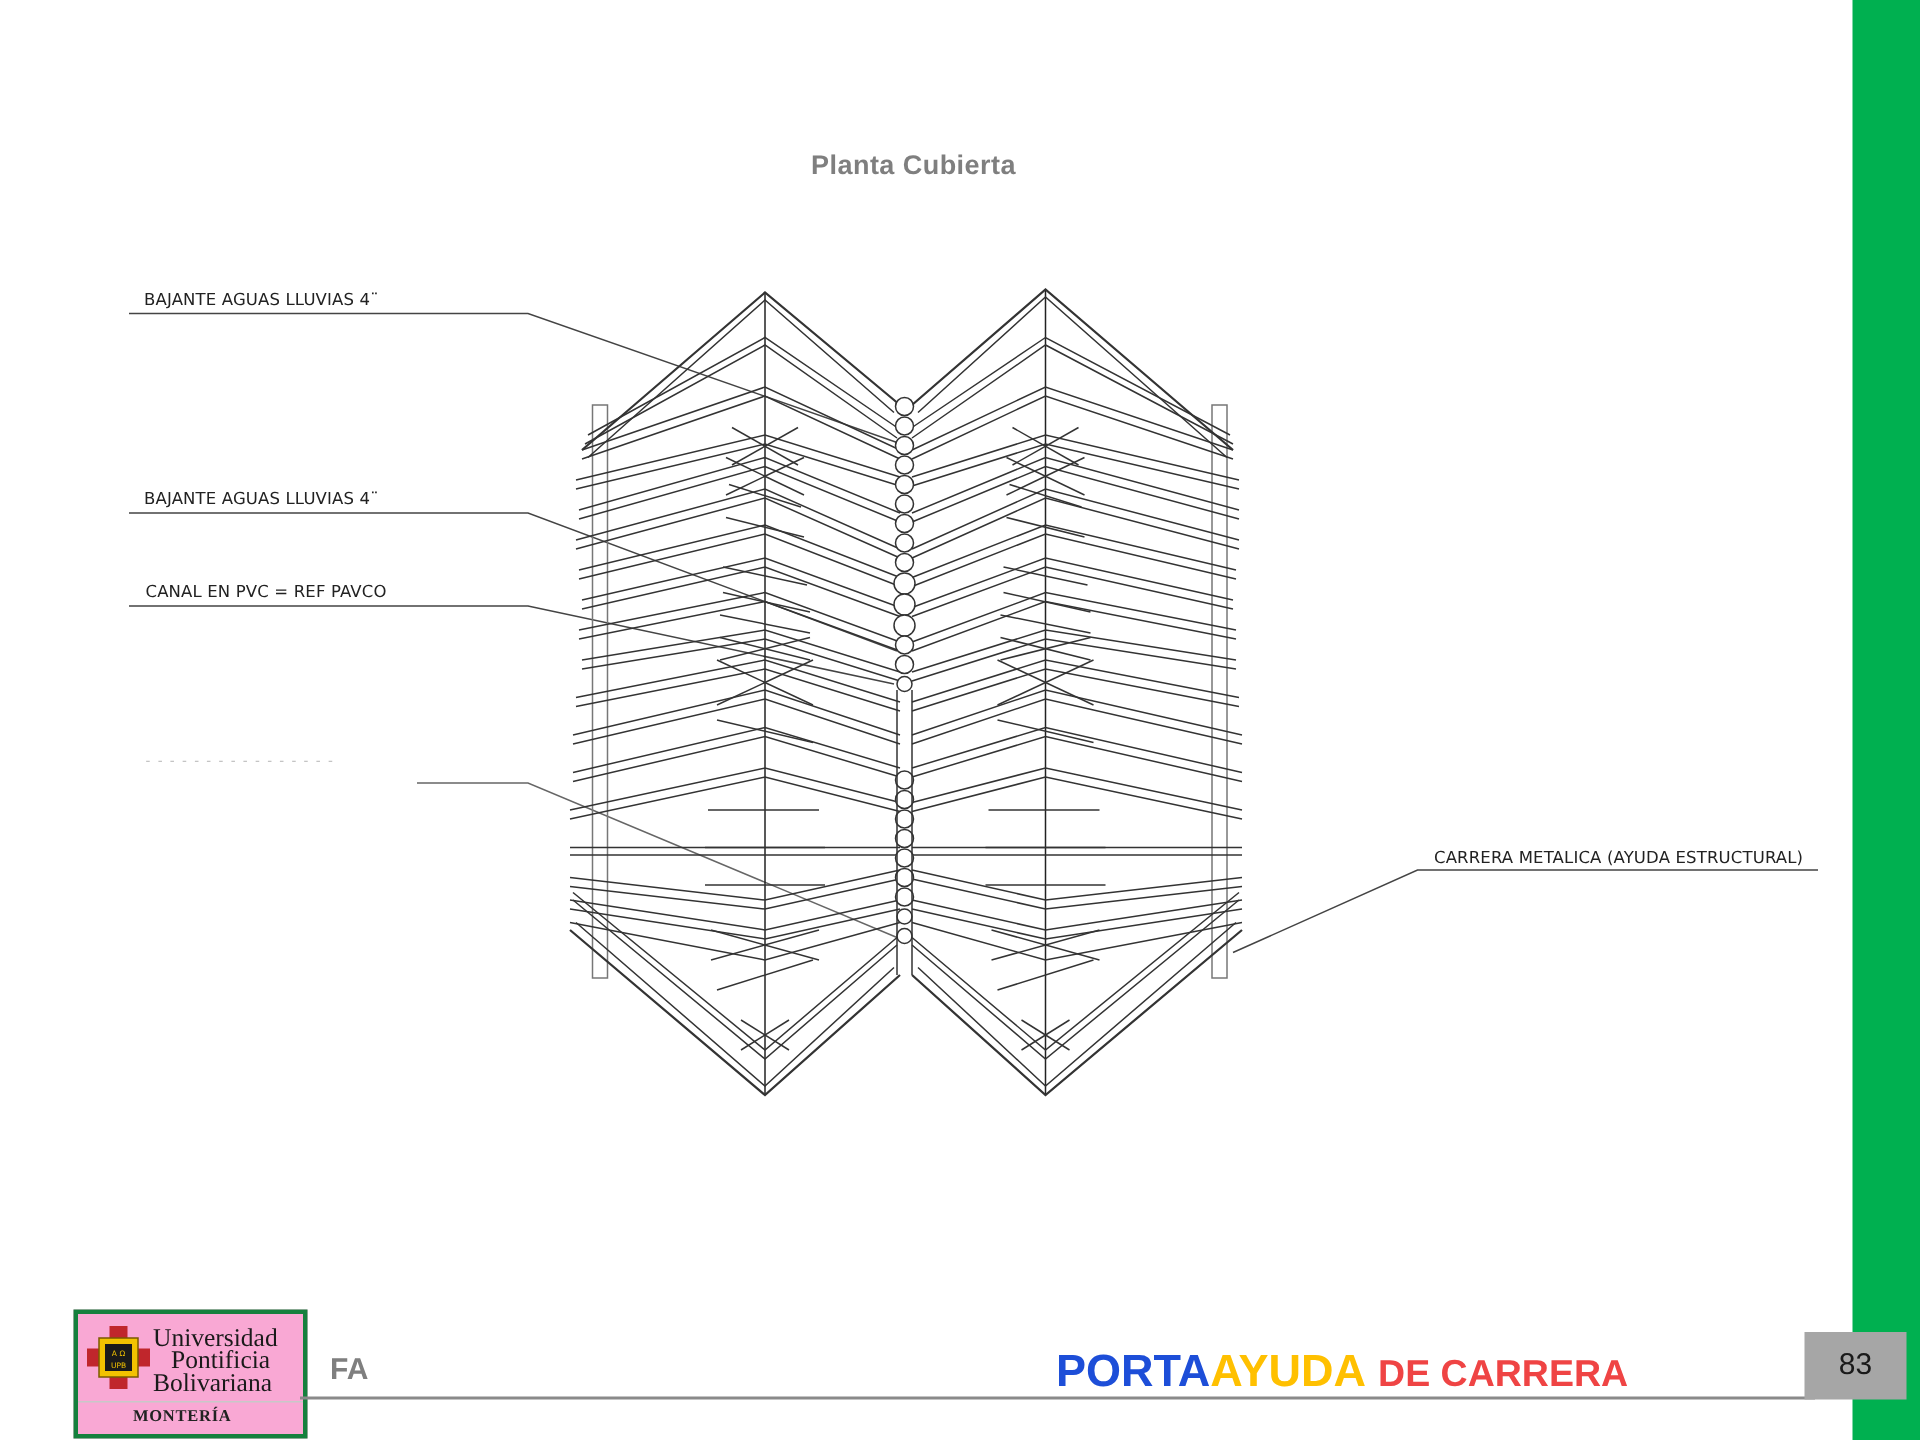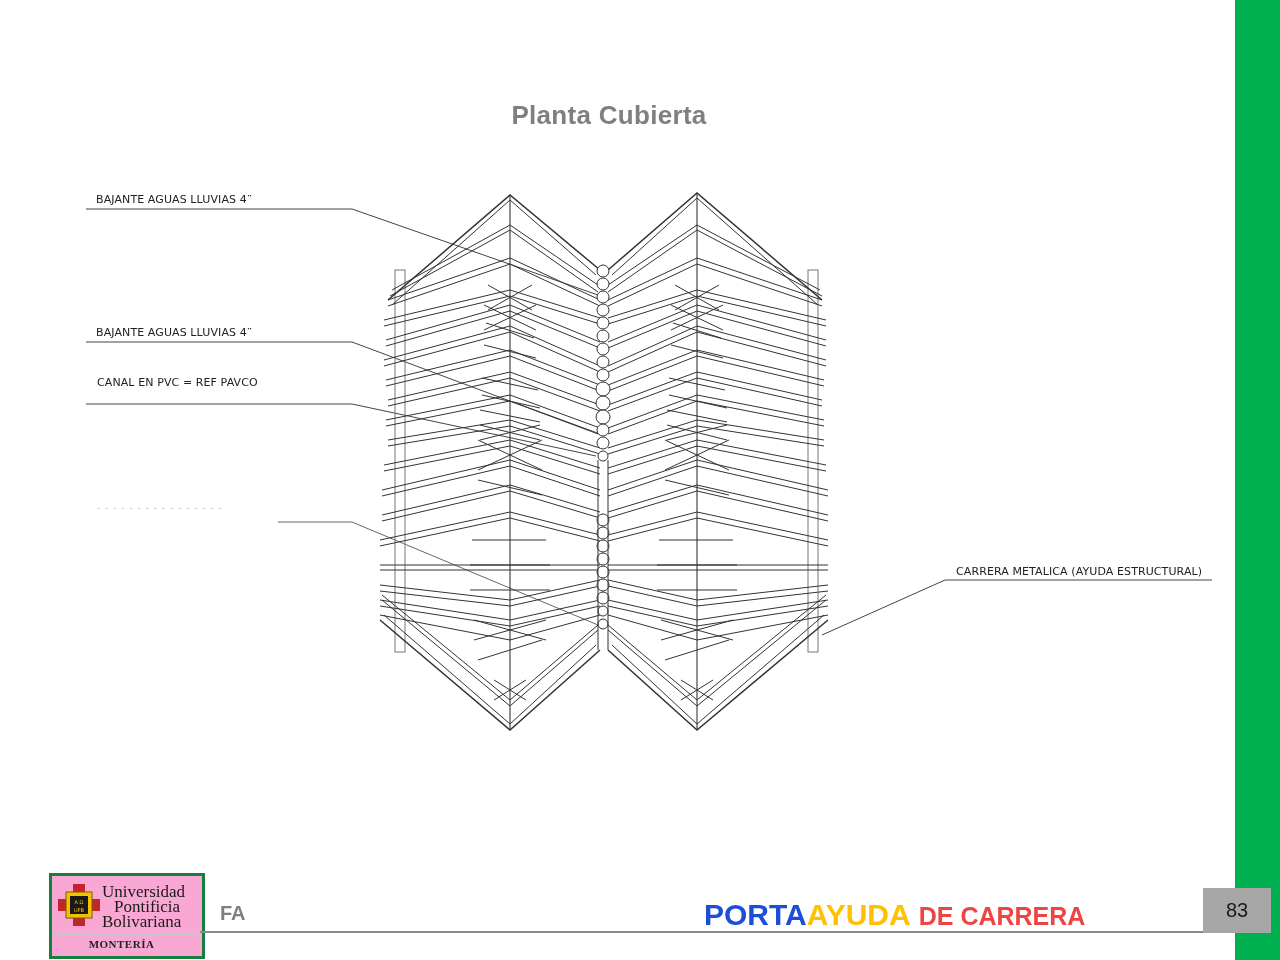--- a/index.html
+++ b/index.html
@@ -7,21 +7,21 @@
     width: 1280px; height: 960px; position: relative; overflow: hidden;
     background: #ffffff;
     font-family: "Liberation Sans", "DejaVu Sans", sans-serif;
   }
   .green-bar {
     position: absolute; left: 1235px; top: 0; width: 45px; height: 960px;
     background: #00b050;
   }
   .page-title {
     position: absolute; left: 0; width: 1218px; top: 100px;
-    text-align: center; font-size: 26px; font-weight: bold; color: #7f7f7f;
+    text-align: center; font-size: 18px; font-weight: bold; color: #7f7f7f;
     letter-spacing: 0.3px;
   }
   .callout-label {
     position: absolute; font-size: 11px; color: #222;
     font-family: "DejaVu Sans", sans-serif; letter-spacing: 0.1px;
   }
   .callout-faded { color: #bbb; font-size: 9px; letter-spacing: 1px; }
   svg.drawing { position: absolute; left: 0; top: 0; }
   .footer-logo {
     position: absolute; left: 49px; top: 873px; width: 150px; height: 80px;
@@ -60,21 +60,21 @@
 </style>
 </head>
 <body>
 
 <div class="green-bar"></div>
 
 <div class="page-title">Planta Cubierta</div>
 
 <div class="callout-label" style="left:96px; top:193px;">BAJANTE AGUAS LLUVIAS 4¨</div>
 <div class="callout-label" style="left:96px; top:326px;">BAJANTE AGUAS LLUVIAS 4¨</div>
-<div class="callout-label" style="left:97px; top:376px;text-align:right;">CANAL EN PVC = REF PAVCO</div>
+<div class="callout-label" style="left:97px; top:388px;text-align:right;">CANAL EN PVC = REF PAVCO</div>
 <div class="callout-label callout-faded" style="left:97px; top:503px;">- - - - - - - - - - - - - - - -</div>
 <div class="callout-label" style="left:956px; top:565px;">CARRERA METALICA (AYUDA ESTRUCTURAL)</div>
 
 <svg class="drawing" width="1230" height="860" viewBox="0 0 1230 860" fill="none" stroke="#333" stroke-width="1">
 
   <g stroke="#444" stroke-width="1">
     <polyline points="86,209 352,209 598,295"></polyline>
     <polyline points="86,342 352,342 598,434"></polyline>
     <polyline points="86,404 352,404 596,456"></polyline>
     <polyline points="278,522 352,522 598,625" stroke="#666"></polyline>

